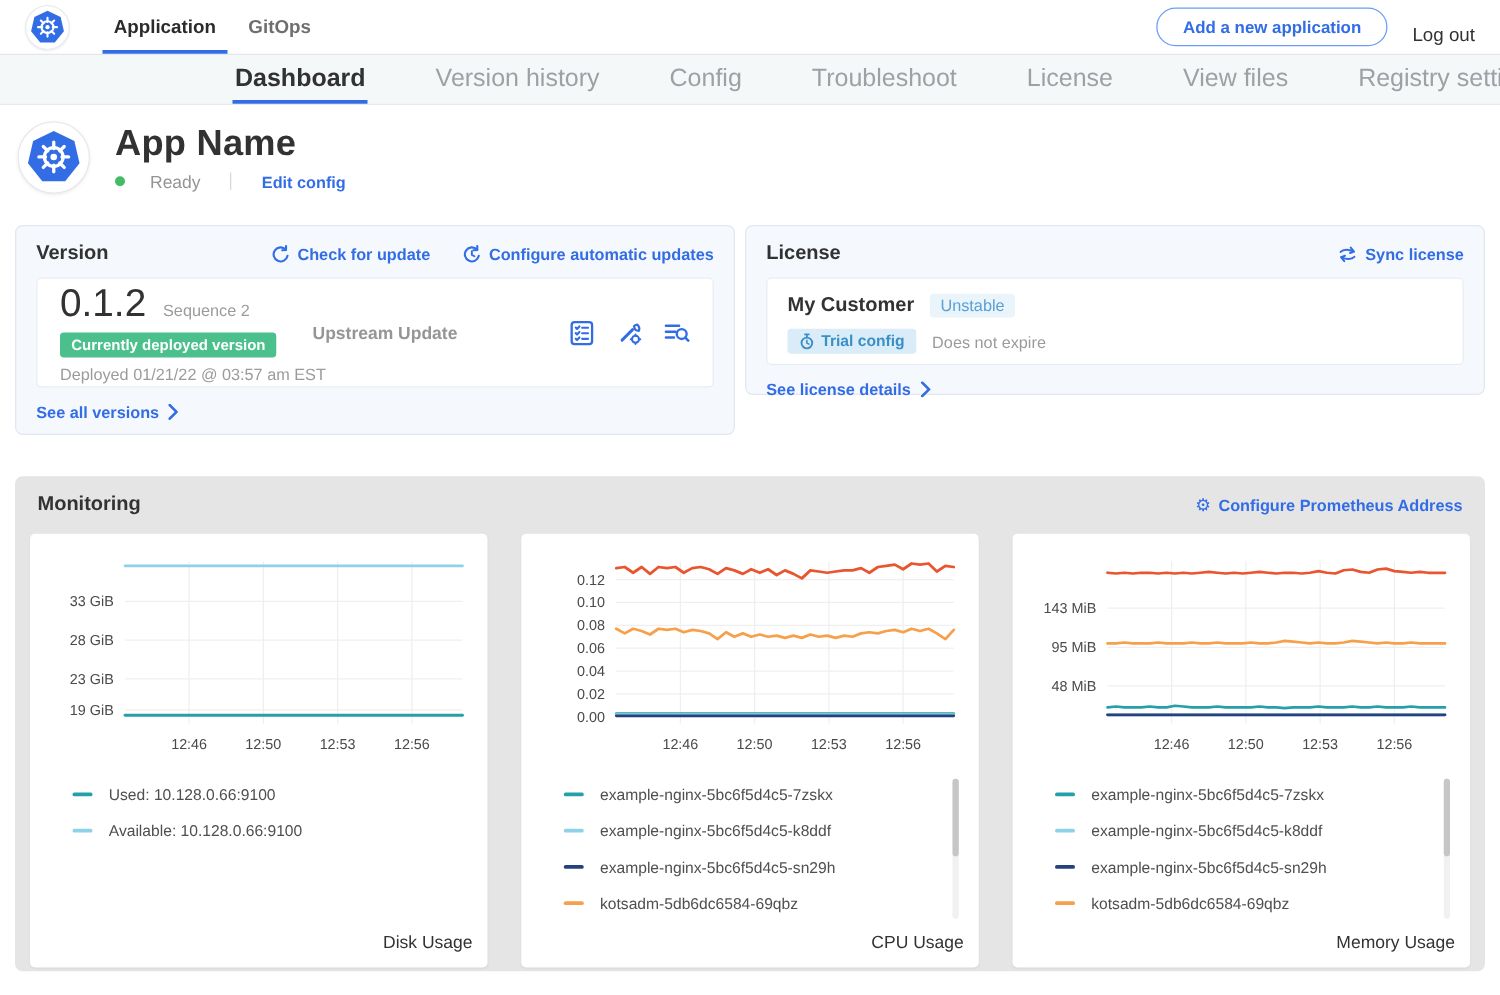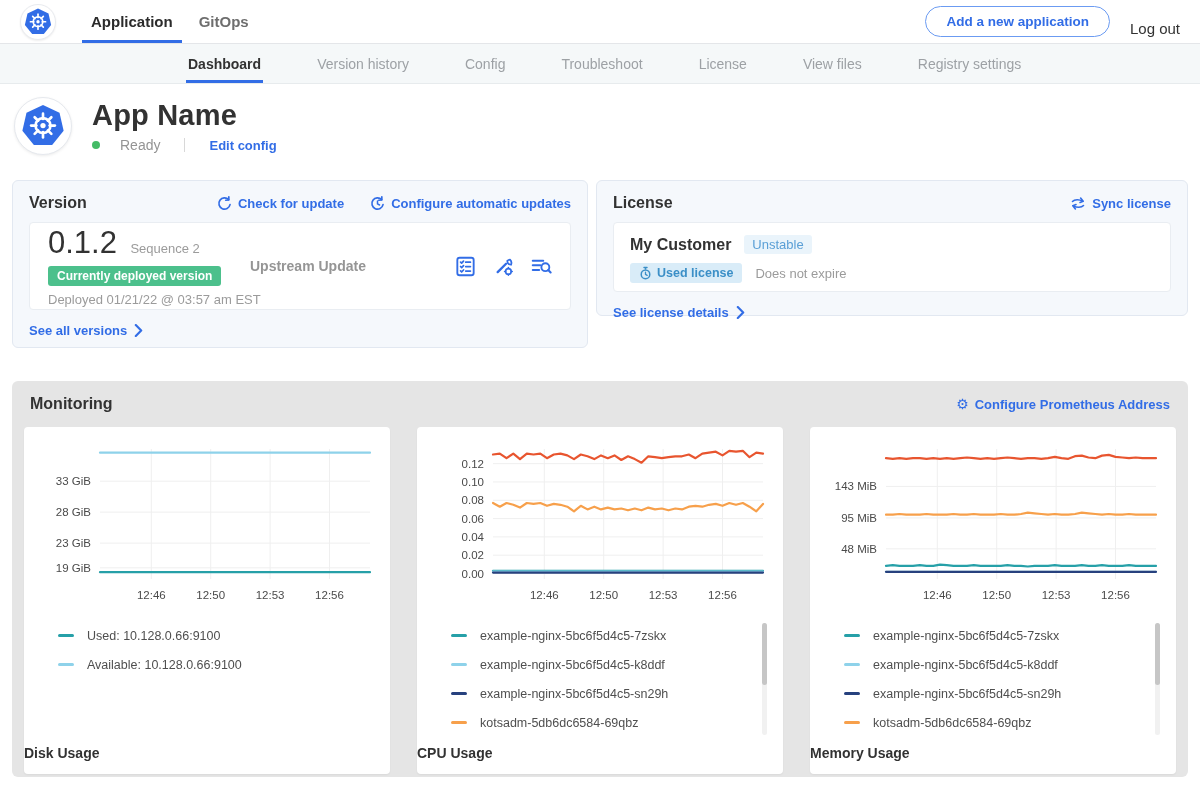--- a/index.html
+++ b/index.html
@@ -14,21 +14,21 @@
   .topnav-tab{display:flex;align-items:center;padding:0 13px;font-size:15px;font-weight:700;color:#6e6e6e;position:relative;cursor:pointer}
   .topnav-tab.active{color:#2b2b2b}
   .topnav-tab.active::after{content:"";position:absolute;left:4px;right:4px;bottom:0;height:3px;background:#326de6}
   .topnav-right{margin-left:auto;display:flex;align-items:flex-end;gap:20px}
   .add-app-btn{border:1px solid #6b9bf2;background:#fff;color:#326de6;font-weight:700;font-size:13.5px;
     padding:7px 20px;border-radius:17px;cursor:pointer;font-family:inherit}
   .logout{font-size:15px;color:#323232;cursor:pointer}
 
   
   .subnav{display:flex;gap:56px;align-items:stretch;height:40px;background:#f5f8f9;border-bottom:1px solid #e7ebed;
-    padding-left:188px;font-size:14px;color:#9da1a5}
+    padding-left:188px;font-size:20px;color:#9da1a5}
   .subnav-tab{display:flex;align-items:center;position:relative;cursor:pointer;white-space:nowrap}
   .subnav-tab.active{color:#323232;font-weight:700}
   .subnav-tab.active::after{content:"";position:absolute;left:-2px;right:-2px;bottom:0;height:3px;background:#326de6}
 
   
   .app-header{display:flex;align-items:center;padding:13px 0 13px 14px;background:#fff}
   .avatar{width:58px;height:58px;border-radius:50%;border:1px solid #e6e9ee;box-shadow:0 1px 3px rgba(0,0,0,.08);
     display:flex;align-items:center;justify-content:center;background:#fff}
   .app-head-text{margin-left:20px;display:flex;flex-direction:column}
   .app-title{font-size:29px;font-weight:700;letter-spacing:.2px}
@@ -72,21 +72,21 @@
   .gear-glyph{font-size:14px;line-height:1;color:#326de6}
   .charts-row{display:flex;gap:27px;margin-top:14px}
   .chart-card{background:#fff;border-radius:4px;flex:1;height:347px;position:relative;
     box-shadow:0 1px 2px rgba(0,0,0,.05);padding:12px 12px 0}
   .legend{margin-top:8px;position:relative;height:118px;padding-left:22px}
   .legend-row{display:flex;align-items:center;gap:13px;height:29px}
   .dash{width:16px;height:3px;border-radius:2px;flex:none}
   .legend-label{font-size:12.5px;color:#4f4f4f;white-space:nowrap}
   .scroll-track{position:absolute;right:4px;top:2px;width:5px;height:112px;background:#f1f1f1;border-radius:3px;cursor:pointer}
   .scroll-thumb{width:5px;height:62px;background:#c6c6c6;border-radius:3px}
-  .chart-title{position:absolute;bottom:13px;left:0;right:0;text-align:left;font-weight:700;font-size:14px;color:#323232}
+  .chart-title{position:absolute;bottom:13px;left:0;right:12px;text-align:right;font-weight:400;font-size:14px;color:#323232}
   .tick{font-size:11.5px;fill:#4a4a4a}
   svg{display:block}
 </style>
 </head>
 <body>
 
 <header class="topnav">
   <div class="logo-circle">
     <svg width="28" height="28" viewBox="0 0 100 100">
       <polygon points="50,2 87.5,20 96.9,60.6 70.8,93.2 29.2,93.2 3.1,60.6 12.5,20" fill="#326de6"></polygon>
@@ -254,21 +254,21 @@
         <span class="chan-badge">Unstable</span>
       </div>
       <div class="lic-row2">
         <span class="trial-badge">
           <svg width="13" height="14" viewBox="0 0 14 15">
             <line x1="5.4" y1="1.6" x2="8.6" y2="1.6" stroke="#3b8fc7" stroke-width="1.6" stroke-linecap="round"></line>
             <line x1="7" y1="1.8" x2="7" y2="4" stroke="#3b8fc7" stroke-width="1.6"></line>
             <circle cx="7" cy="9" r="4.6" fill="none" stroke="#3b8fc7" stroke-width="1.6"></circle>
             <polyline points="7,6.6 7,9 8.8,10" fill="none" stroke="#3b8fc7" stroke-width="1.4" stroke-linecap="round" stroke-linejoin="round"></polyline>
           </svg>
-          <span>Used license</span>
+          <span>Trial config</span>
         </span>
         <span class="expiry">Does not expire</span>
       </div>
     </div>
 
     <div class="see-link">
       <span class="blue-link">
         <span>See license details</span>
         <svg width="11" height="13" viewBox="0 0 8 12">
           <polyline points="1.5,1 6.5,6 1.5,11" fill="none" stroke="#326de6" stroke-width="2" stroke-linecap="round" stroke-linejoin="round"></polyline>

